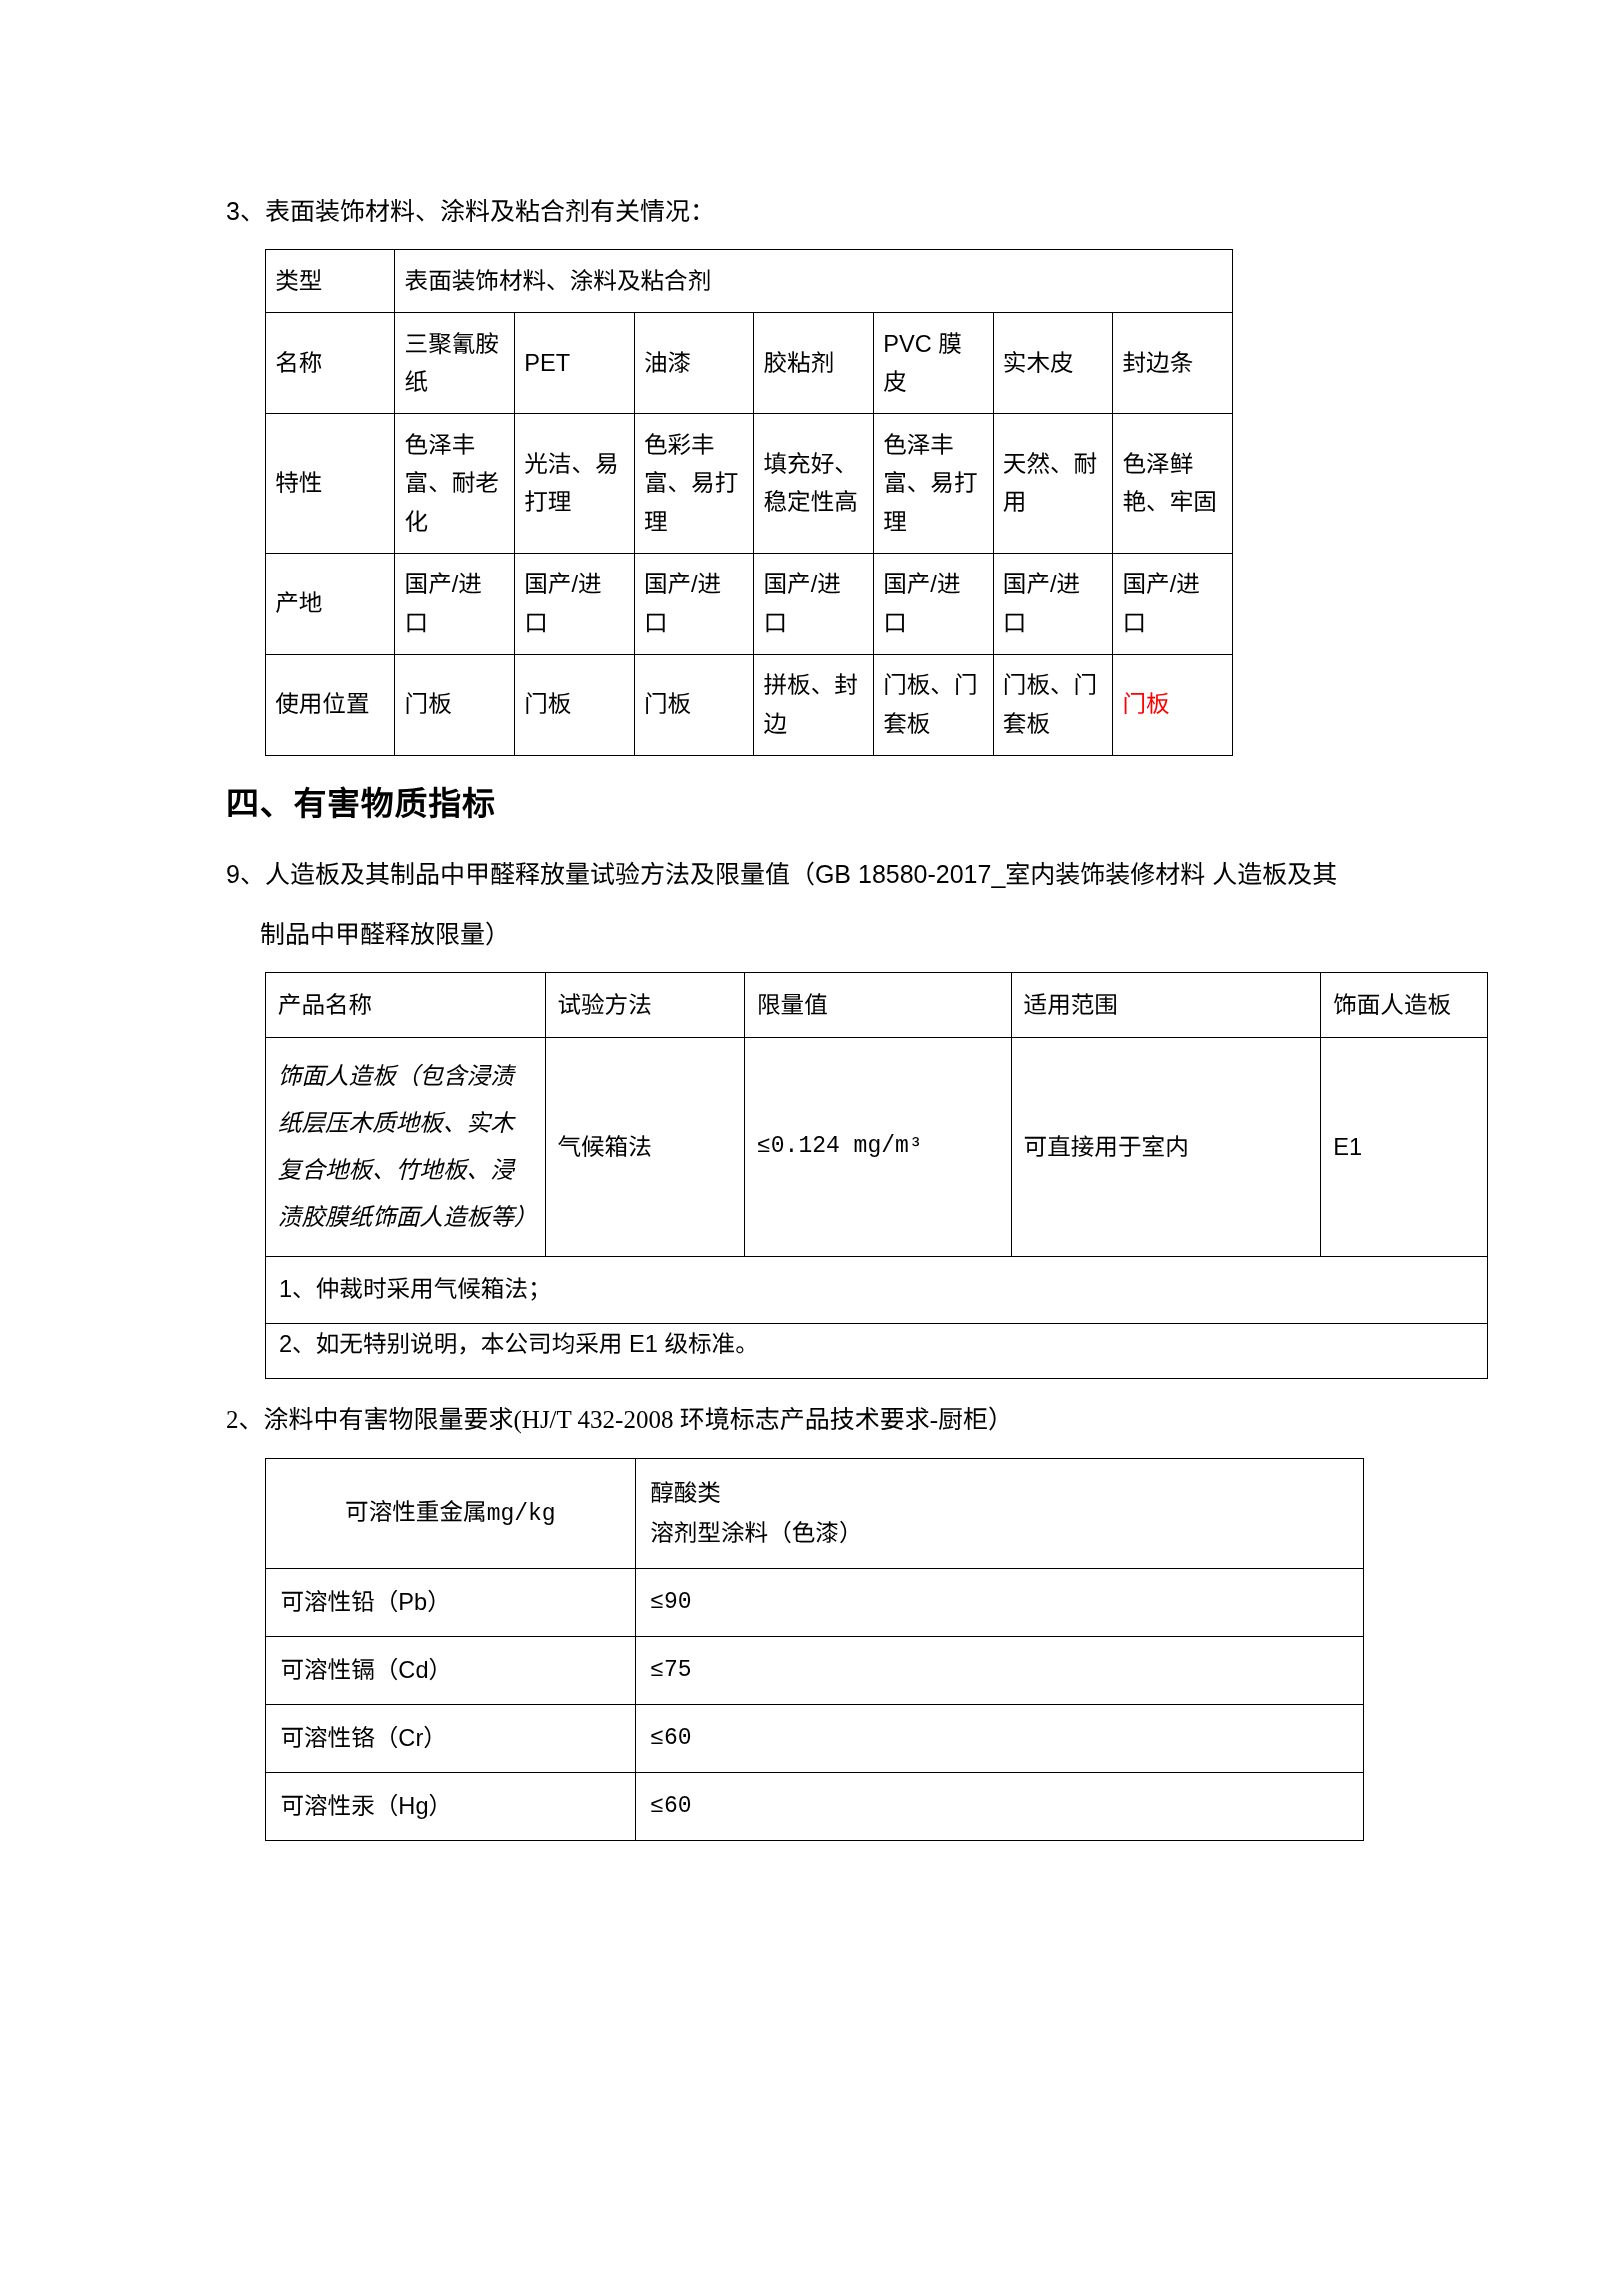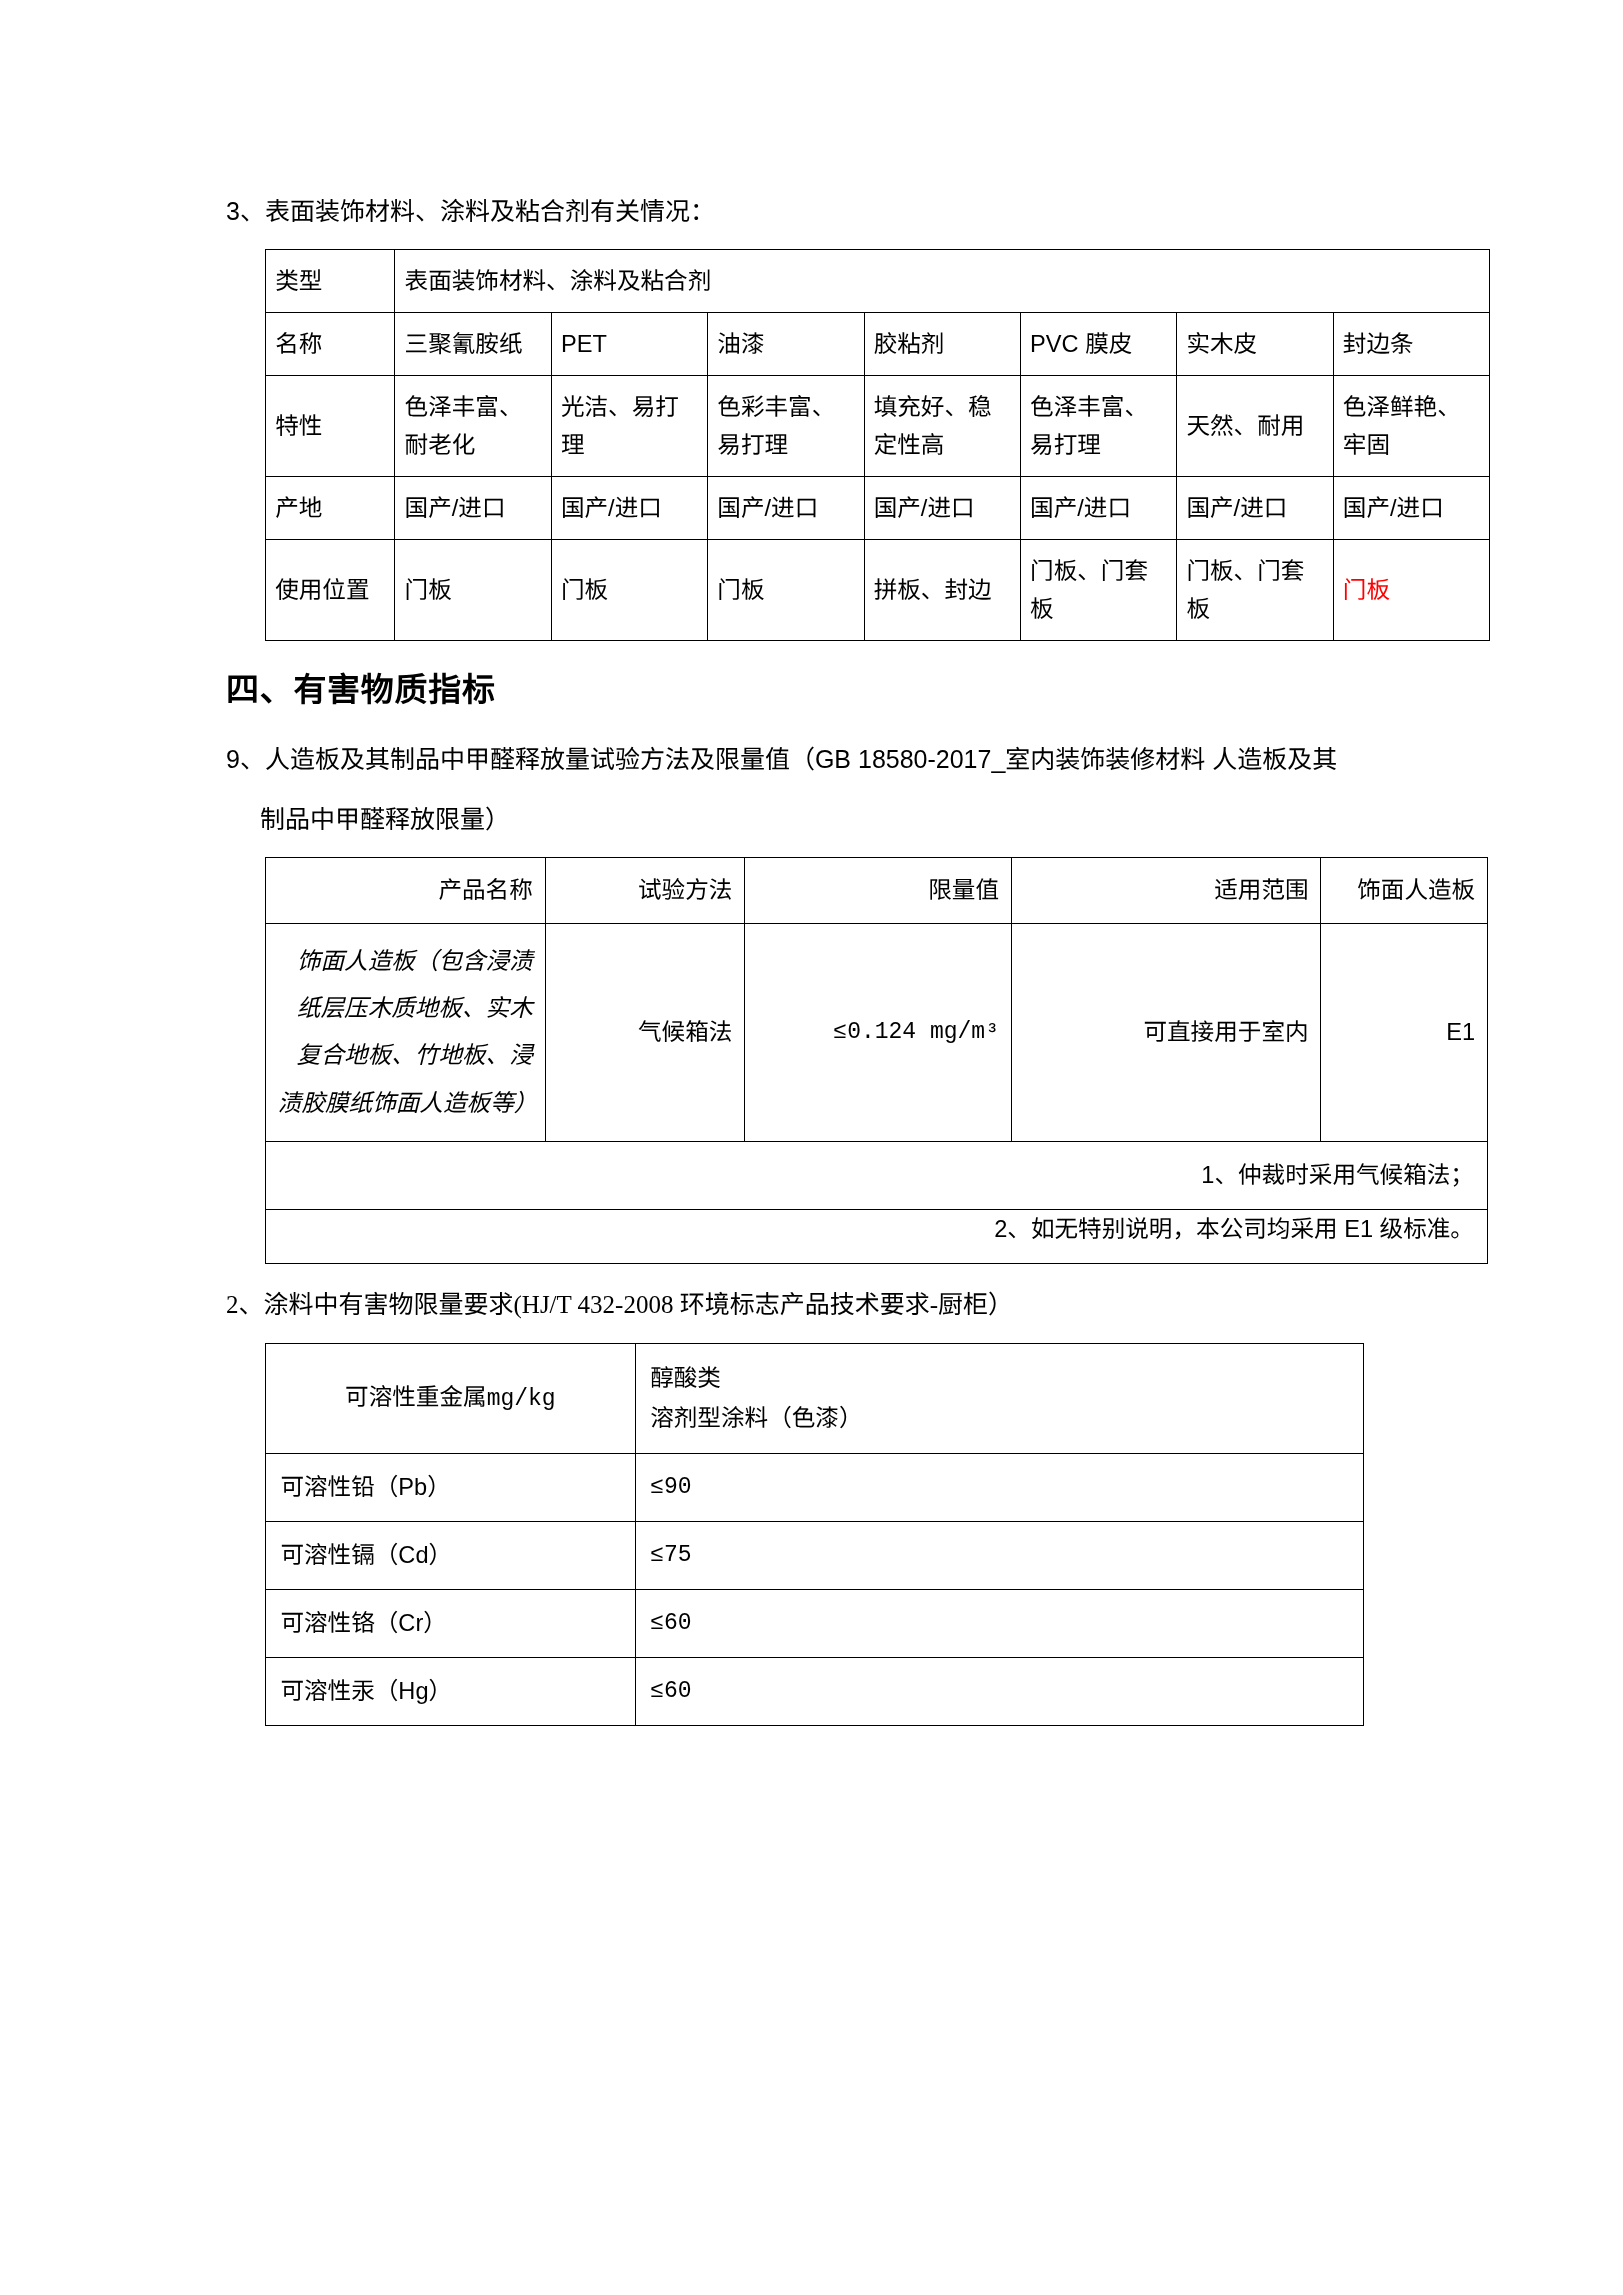--- a/index.html
+++ b/index.html
@@ -58,34 +58,34 @@
     line-height: 1.62;
     padding: 9.2px 10.5px;
     vertical-align: middle;
     text-align: left;
     font-weight: normal;
     word-break: break-all;
   }
 
   
   #tbl-surface {
-    width: 1225px;
+    width: 968px;
     margin: 9px 0 0 39px;
   }
   #tbl-surface td { padding: 11.8px 9.2px; }
   #tbl-surface .c0 { width: 110px; }
   #tbl-surface .cx { width: 151px; }
   #tbl-surface .red { color: #ff0000; }
 
   
   #tbl-formaldehyde {
     width: 1099px;
     margin: 6.5px 0 0 39px;
   }
-  #tbl-formaldehyde td { padding: 10.5px 11.8px; text-align: right; }
+  #tbl-formaldehyde td { padding: 10.5px 11.8px; }
   #tbl-formaldehyde .hdr td { padding: 13px 11.8px; }
   #tbl-formaldehyde .c0 { width: 255px; }
   #tbl-formaldehyde .c1 { width: 175px; }
   #tbl-formaldehyde .c2 { width: 242px; }
   #tbl-formaldehyde .c3 { width: 285px; }
   #tbl-formaldehyde .c4 { width: 142px; }
   #tbl-formaldehyde .prodname {
     line-height: 2.0;
     padding: 14.4px 11.8px;
     font-style: italic;

